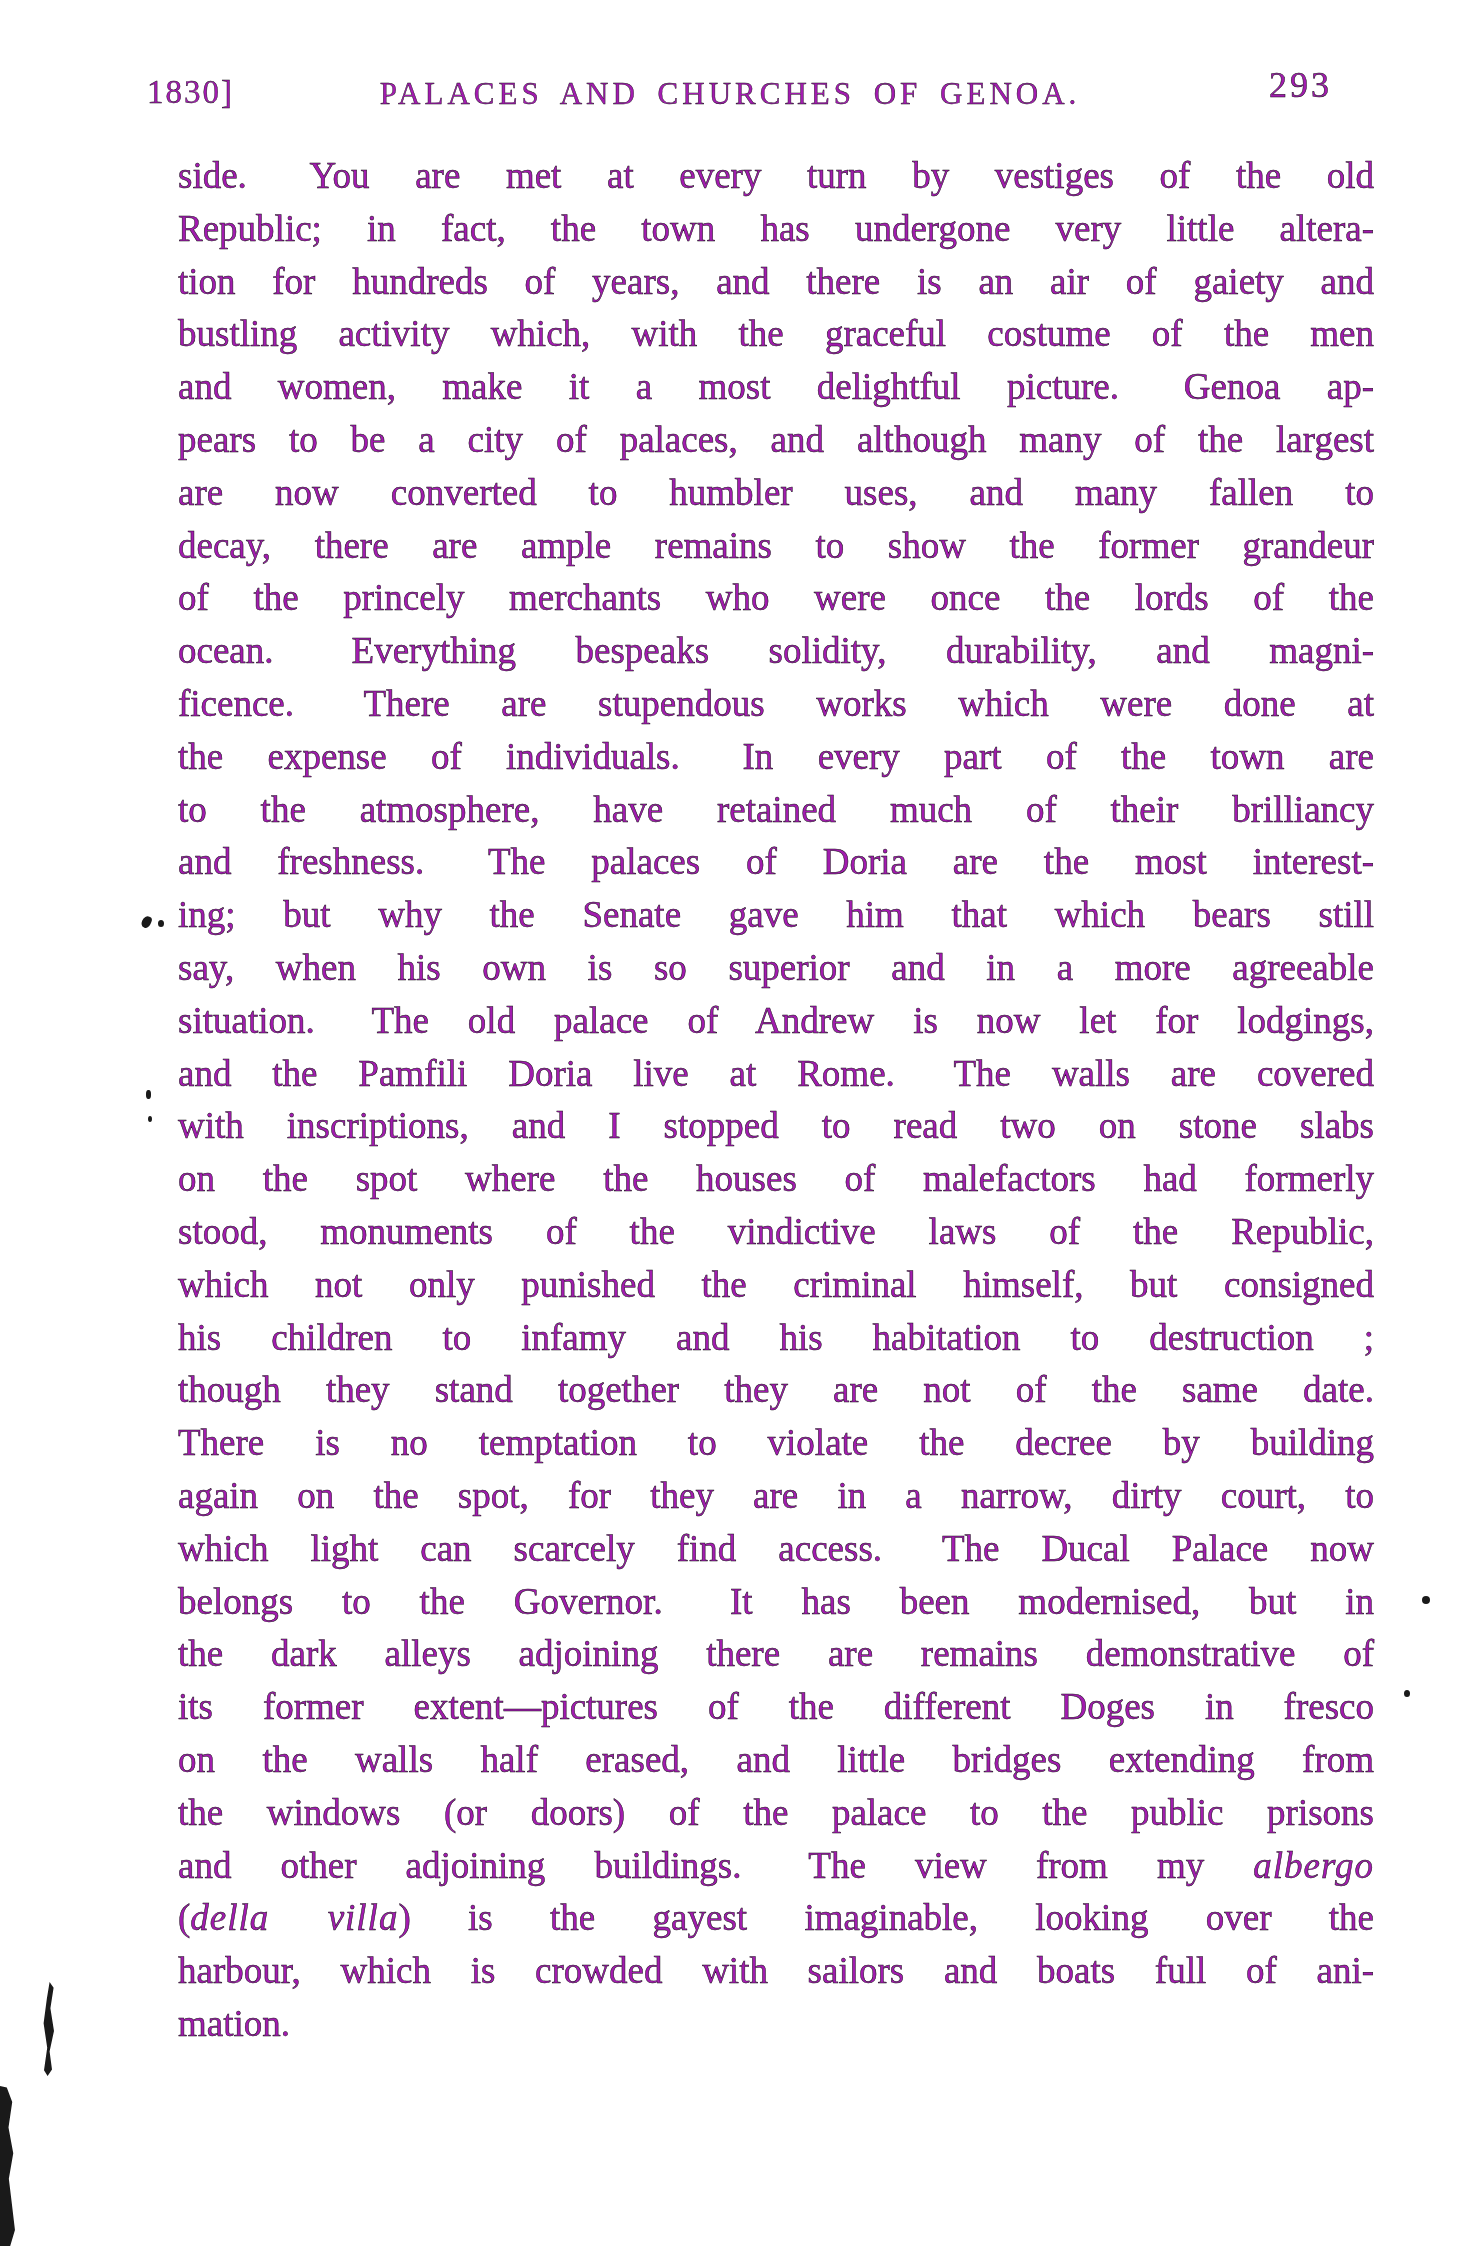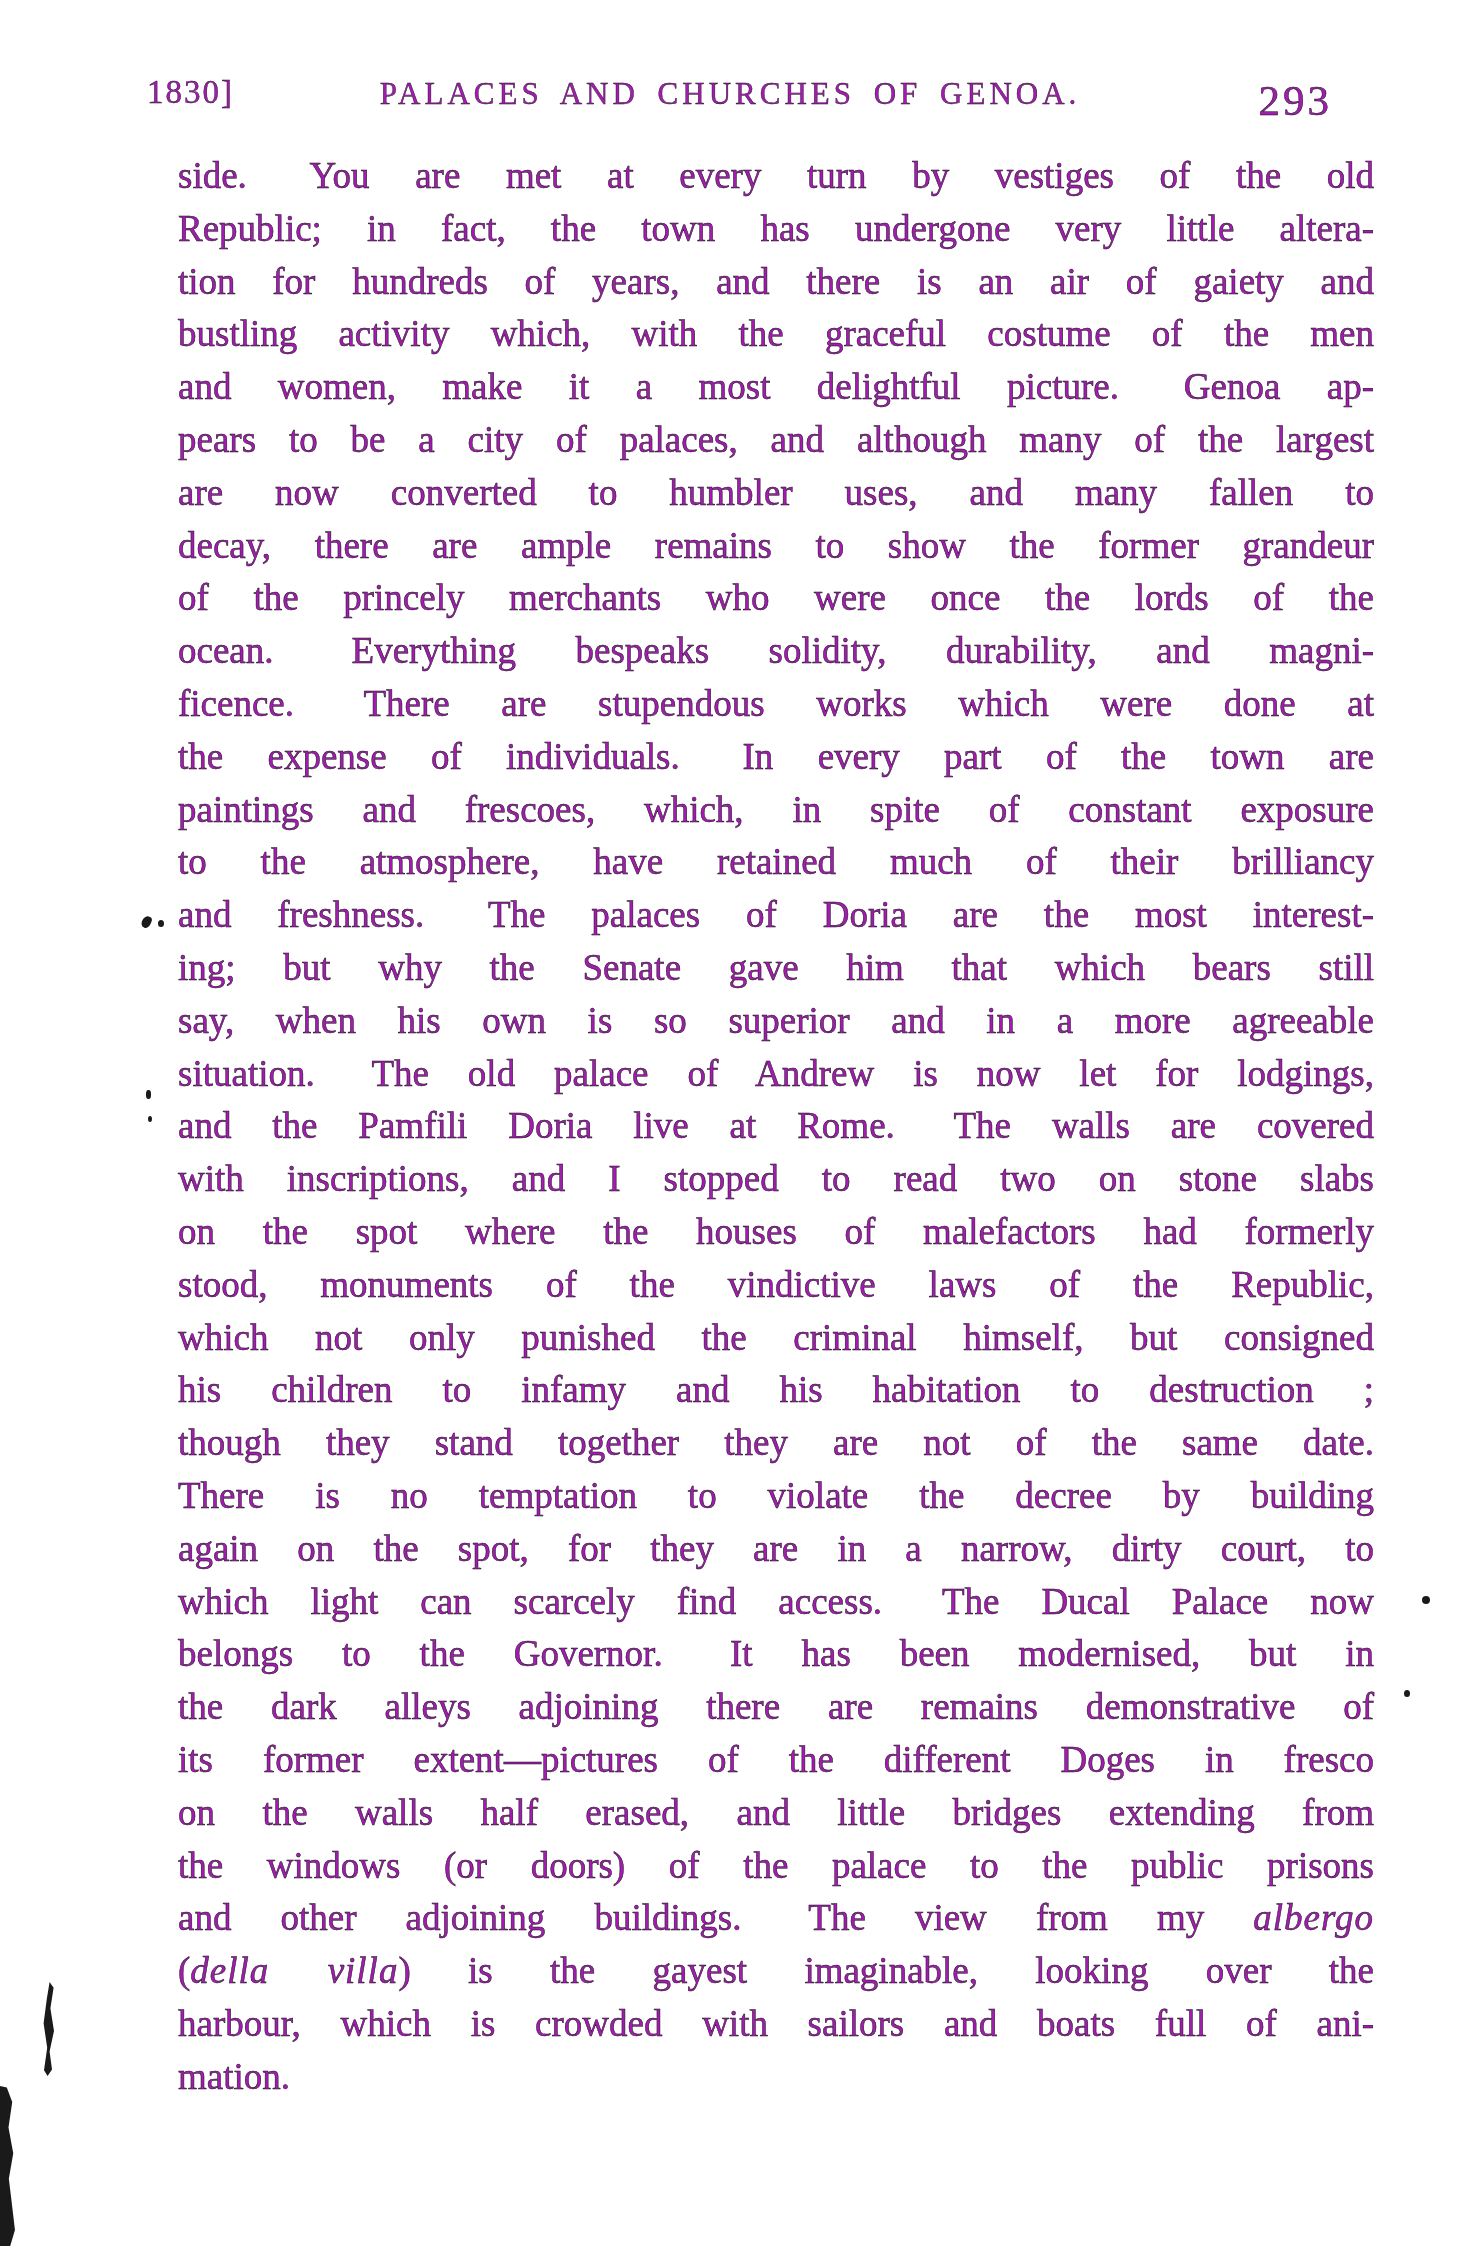--- a/index.html
+++ b/index.html
@@ -18,22 +18,22 @@
     font-size:33px;letter-spacing:2px;
     -webkit-text-stroke:0.4px #121212;
   }
   .header .title{
     position:absolute;left:0;right:0;top:12px;
     text-align:center;
     font-size:31px;letter-spacing:4px;word-spacing:7px;font-family:Liberation Serif, serif;
     -webkit-text-stroke:0.4px #121212;
   }
   .header .pageno{
-    position:absolute;right:128px;top:12px;
-    font-size:43px;letter-spacing:3px;
+    position:absolute;right:128px;top:0px;
+    font-size:36px;letter-spacing:3px;
     -webkit-text-stroke:0.5px #121212;
   }
   
   .body{
     position:absolute;left:178px;top:150px;width:1196px;
     font-size:37px;line-height:52.8px;
     -webkit-text-stroke:0.5px #121212;
   }
   .line{
     text-align:justify;
@@ -77,21 +77,20 @@
       <div class="line"><span>tion for hundreds of years, and there is an air of gaiety and</span></div>
       <div class="line"><span>bustling activity which, with the graceful costume of the men</span></div>
       <div class="line"><span>and women, make it a most delightful picture.  Genoa ap-</span></div>
       <div class="line"><span>pears to be a city of palaces, and although many of the largest</span></div>
       <div class="line"><span>are now converted to humbler uses, and many fallen to</span></div>
       <div class="line"><span>decay, there are ample remains to show the former grandeur</span></div>
       <div class="line"><span>of the princely merchants who were once the lords of the</span></div>
       <div class="line"><span>ocean.  Everything bespeaks solidity, durability, and magni-</span></div>
       <div class="line"><span>ficence.  There are stupendous works which were done at</span></div>
       <div class="line"><span>the expense of individuals.  In every part of the town are</span></div>
-      <div class="line"><span>paintings and frescoes, which, in spite of constant exposure</span></div>
       <div class="line"><span>to the atmosphere, have retained much of their brilliancy</span></div>
       <div class="line"><span>and freshness.  The palaces of Doria are the most interest-</span></div>
       <div class="line"><span>ing; but why the Senate gave him that which bears still</span></div>
       <div class="line"><span>say, when his own is so superior and in a more agreeable</span></div>
       <div class="line"><span>situation.  The old palace of Andrew is now let for lodgings,</span></div>
       <div class="line"><span>and the Pamfili Doria live at Rome.  The walls are covered</span></div>
       <div class="line"><span>with inscriptions, and I stopped to read two on stone slabs</span></div>
       <div class="line"><span>on the spot where the houses of malefactors had formerly</span></div>
       <div class="line"><span>stood, monuments of the vindictive laws of the Republic,</span></div>
       <div class="line"><span>which not only punished the criminal himself, but consigned</span></div>

